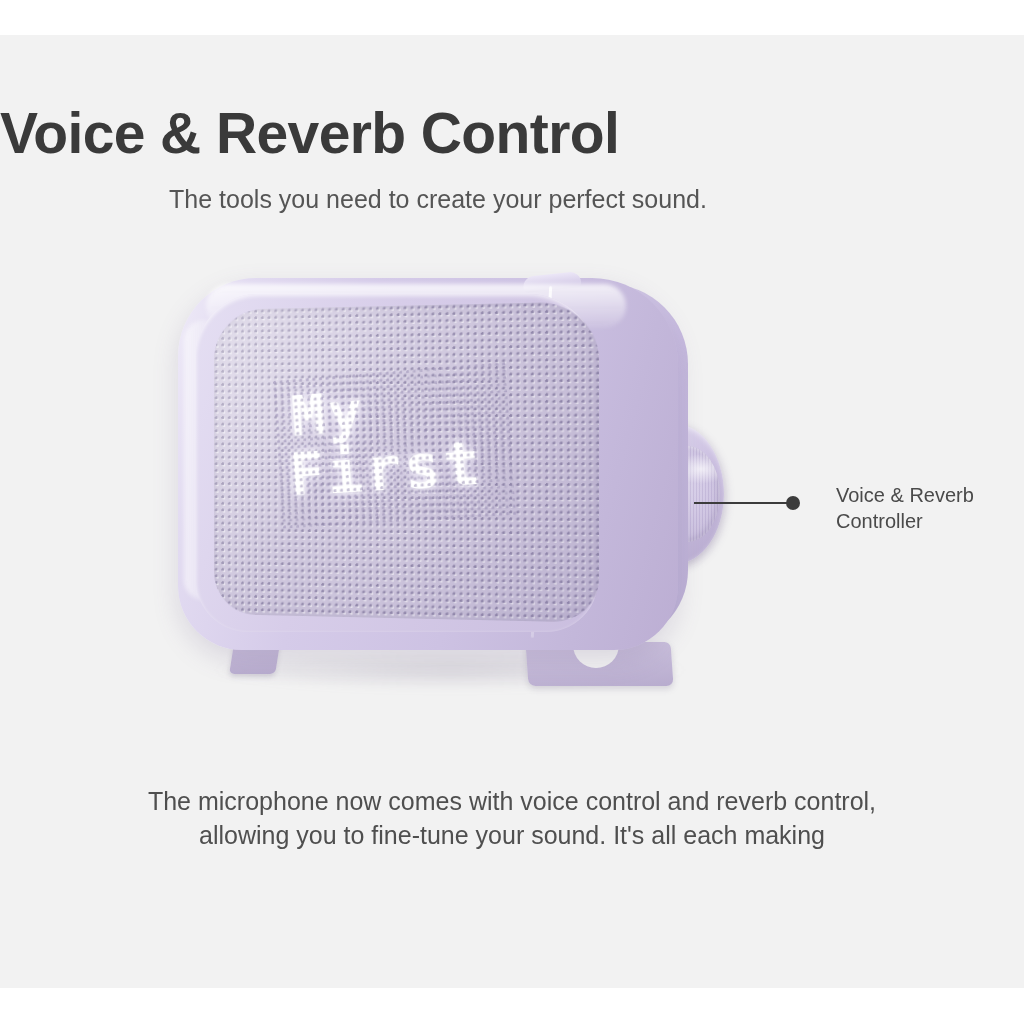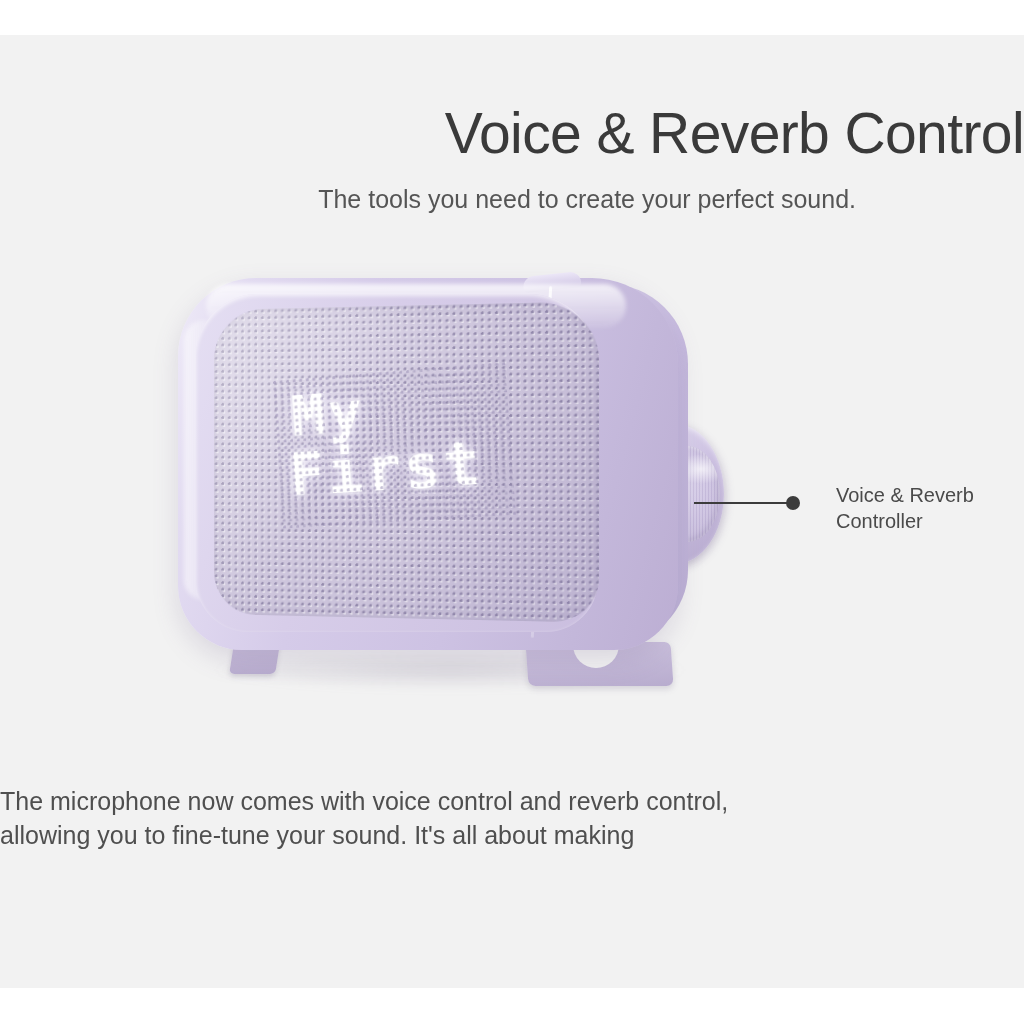--- a/index.html
+++ b/index.html
@@ -15,30 +15,30 @@
   .panel{
     position:absolute;
     left:0; top:35px;
     width:1024px; height:953px;
     background:#f2f2f2;
   }
 
   
   .title{
     position:absolute; left:0; top:105px; width:1024px;
-    text-align:right;
-    font-size:57px; font-weight:normal;
+    text-align:left;
+    font-size:57px; font-weight:bold;
     letter-spacing:-0.6px;
     color:#3a3a3a;
     line-height:1;
     white-space:nowrap;
   }
   .subtitle{
-    position:absolute; left:4px; top:184px; width:852px;
-    text-align:right;
+    position:absolute; left:12px; top:184px; width:852px;
+    text-align:center;
     font-size:25px; font-weight:400;
     color:#555555;
     line-height:1.25;
     white-space:nowrap;
   }
 
   
   .scene{
     position:absolute; left:0; top:250px; width:1024px; height:500px;
   }
@@ -256,21 +256,21 @@
     font-size:20px;
     line-height:1.3;
     color:#4a4a4a;
     white-space:nowrap;
   }
 
   
   .bodycopy{
     position:absolute;
     left:0; top:785px; width:1024px;
-    text-align:left;
+    text-align:center;
     font-size:25px;
     line-height:1.35;
     color:#4f4f4f;
   }
   .bodycopy span{display:block;white-space:nowrap;}
 </style>
 </head>
 <body>
 
 <div id="stage">
@@ -319,16 +319,16 @@
 
   <div class="callout-line"></div>
   <div class="callout-dot"></div>
   <div class="callout-label">
     <div>Voice &amp; Reverb</div>
     <div>Controller</div>
   </div>
 
   <div class="bodycopy">
     <span>The microphone now comes with voice control and reverb control,</span>
-    <span>allowing you to fine-tune your sound. It's all about making</span>
+    <span>allowing you to fine-tune your sound. It's all each making</span>
   </div>
 
 </div>
 
 </body></html>

